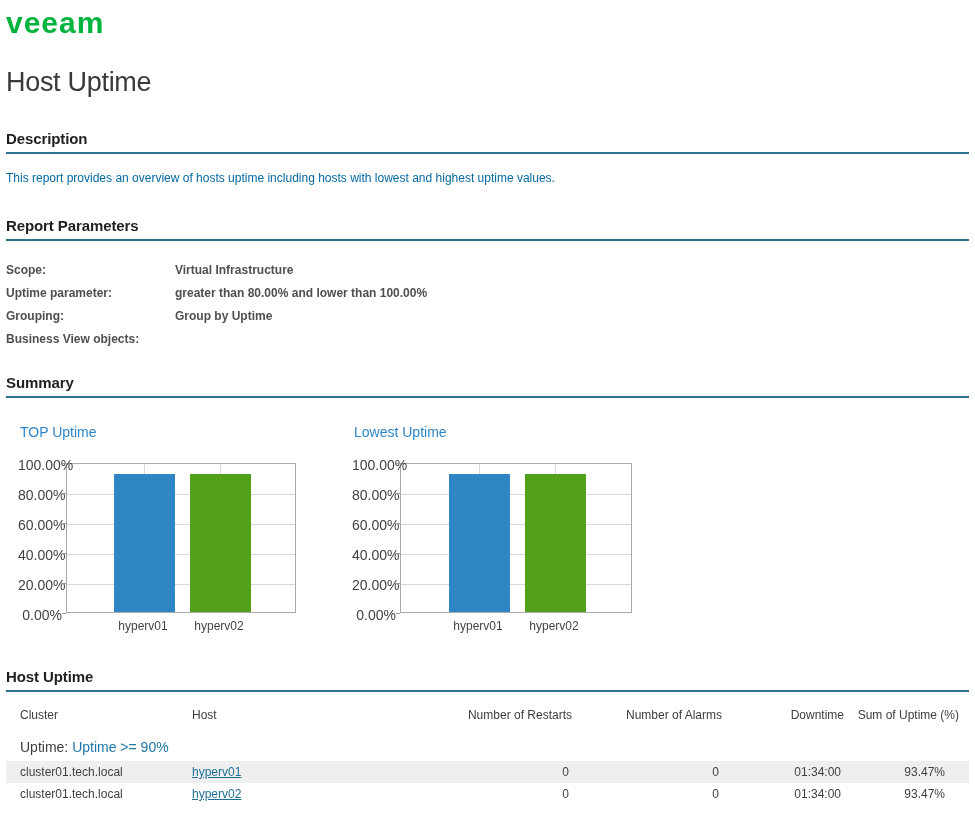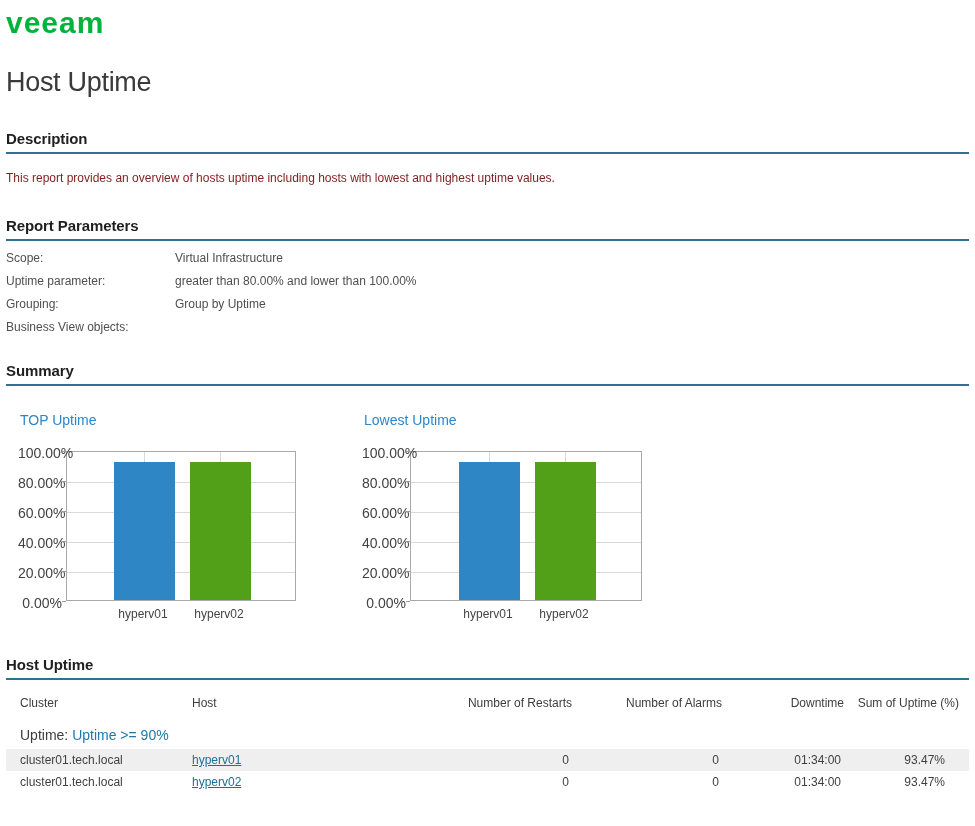--- a/index.html
+++ b/index.html
@@ -17,31 +17,31 @@
 
   .logo { font-size: 30px; font-weight: 700; color: var(--brand-green); letter-spacing: 1px; line-height: 1.1; }
 
   .page-title { margin-top: 28px; font-size: 27px; font-weight: 400; color: #3a3a3a; letter-spacing: -0.3px; }
 
   .section-heading { margin-top: 32px; font-size: 15px; font-weight: 700; color: #1f1f1f;
     padding-bottom: 5px; border-bottom: 2px solid var(--heading-rule); letter-spacing: -0.1px; }
   .section-heading.summary { margin-top: 24px; }
   .section-heading.table-heading { margin-top: 20px; }
 
-  .description-text { margin-top: 17px; font-size: 12px; color: #7f1d1d; }
-
-  .params { margin-top: 5px; }
+  .description-text { margin-top: 17px; font-size: 12px; color: #0369a1; }
+
+  .params { margin-top: 17px; font-weight: bold; }
   .param-row { display: flex; height: 23px; align-items: center; font-size: 12px; color: #4f4f4f; }
   .param-label { width: 169px; flex: none; }
 
   
   .charts { display: flex; margin-top: 26px; padding-left: 12px; }
   .chart-block { width: 278px; flex: none; }
-  .chart-block.mid { width: 280px; margin-left: 22px; }
-  .chart-block.b1 { margin-right: 44px; }
+  .chart-block.mid { width: 280px; }
+  .chart-block.b1 { margin-right: 56px; }
   .chart-block.b2 { margin-right: 51px; }
   .chart-title { font-size: 14px; color: var(--chart-title-blue); margin: 0 0 16px 2px; }
   .bar-chart, .pie-chart { position: relative; height: 192px; }
 
   .y-tick-label { position: absolute; left: 0; width: 44px; text-align: right; font-size: 14px; color: #424242; }
   .y-tick-mark { position: absolute; width: 4px; height: 1px; background: #9a9a9a; }
   .plot { position: absolute; border: 1px solid #a9a9a9; background: #ffffff; }
   .hgrid { position: absolute; left: 0; right: 0; height: 1px; background: #d9d9d9; }
   .vgrid { position: absolute; top: 0; bottom: 0; width: 1px; background: #d9d9d9; }
   .bar { position: absolute; bottom: 0; }

